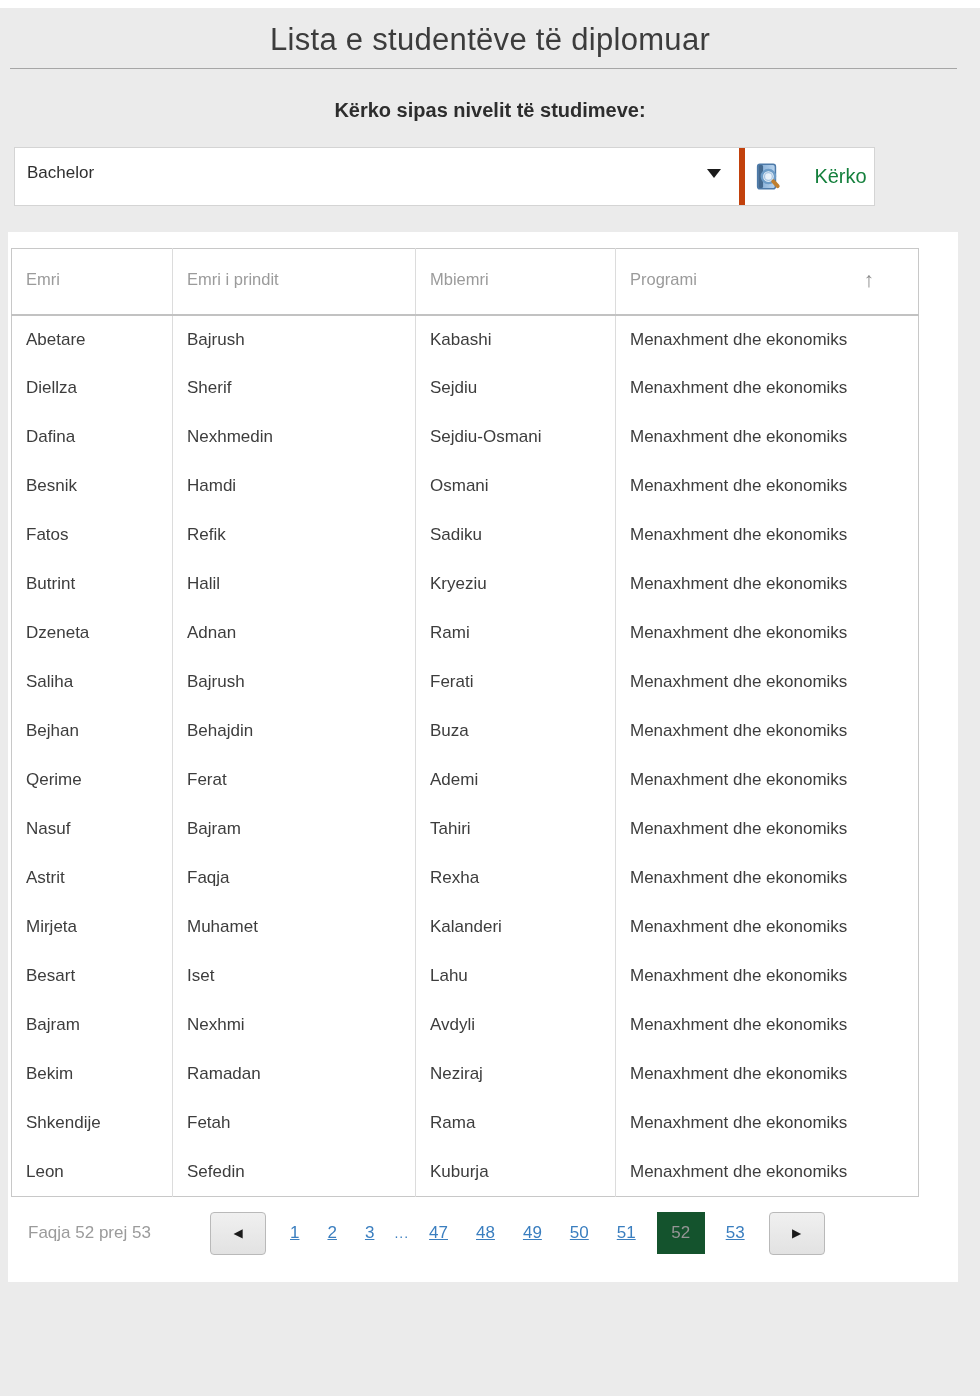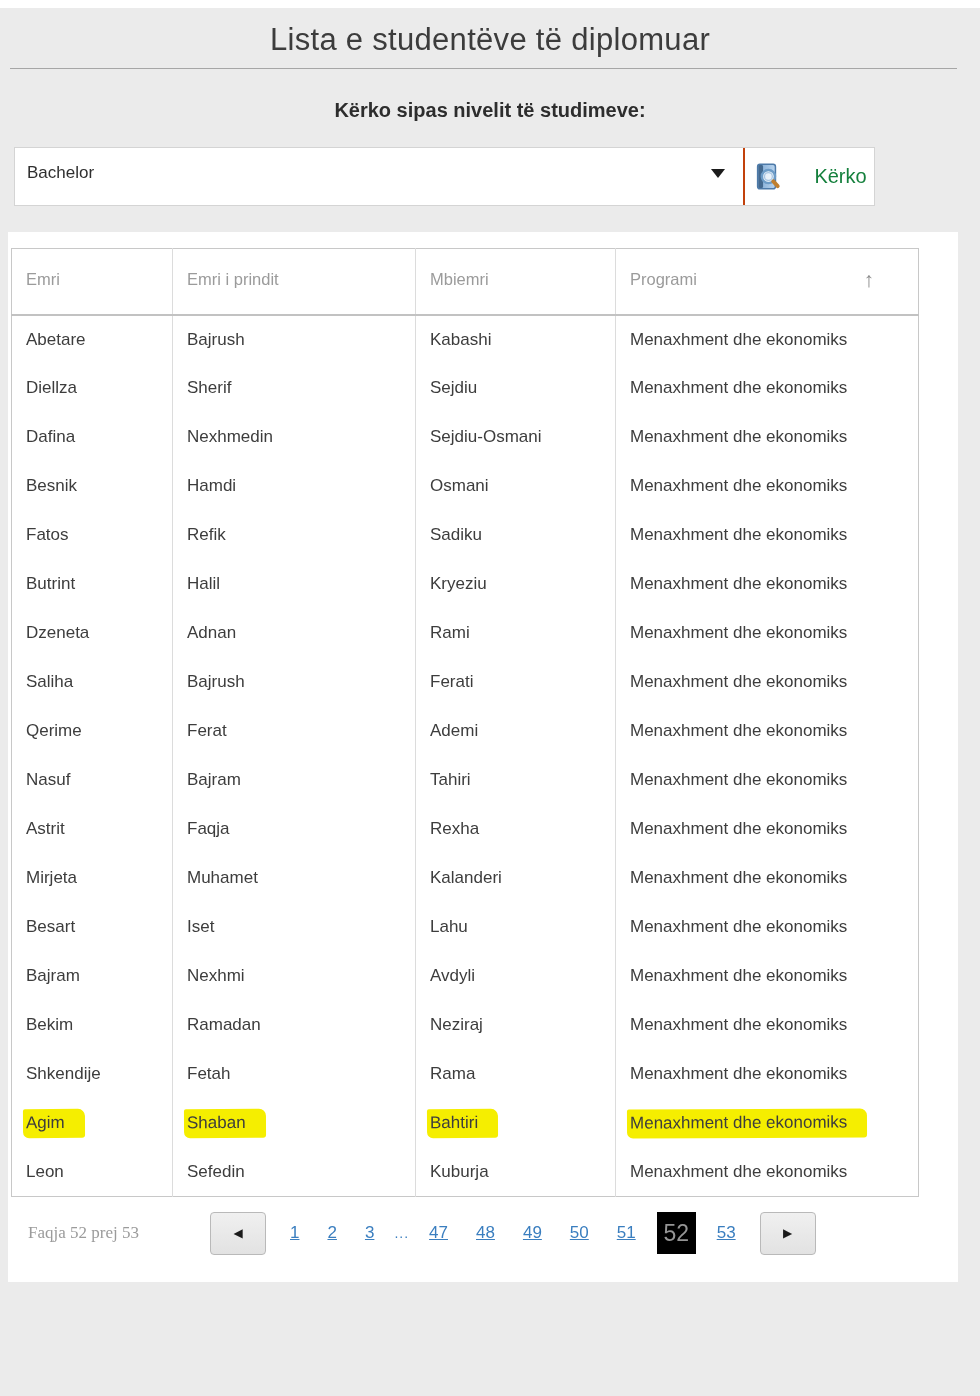--- a/index.html
+++ b/index.html
@@ -34,21 +34,21 @@
     margin:25px 0 0 14px;
     width:861px;height:59px;
     box-sizing:border-box;
     display:flex;
     background:#fff;
     border:1px solid #d4d4d4;
   }
   .combo{
     flex:1;display:flex;align-items:center;
     padding:0 12px 7px 12px;
-    border-right:2px solid #c2410c;
+    border-right:6px solid #c2410c;
     cursor:default;
   }
   .combo-value{flex:1;font-size:17px;color:#2f2f2f;}
   .caret-down{
     width:0;height:0;
     border-left:7px solid transparent;
     border-right:7px solid transparent;
     border-top:9px solid #1b1b1b;
     margin-right:6px;
   }
@@ -100,44 +100,43 @@
     transform:rotate(-0.3deg);
   }
   .pager{
     display:flex;align-items:center;
     height:72px;margin-left:3px;
   }
   .pager-status{
     width:182px;padding-left:14px;
     font-size:17px;color:#9b9b9b;
     white-space:nowrap;
-    font-family:Liberation Serif, serif;
   }
   .pager-btn{
     width:56px;height:43px;
     background:linear-gradient(#f0f0f0,#e2e2e2);
     border:1px solid #b9b9b9;border-radius:4px;
     display:flex;align-items:center;justify-content:center;
     padding:0;cursor:pointer;
     font-family:"DejaVu Sans",sans-serif;
   }
   .pager-btn span{font-size:12px;color:#1a1a1a;line-height:1;}
   .pager-pages{display:flex;align-items:center;margin:0 10px;}
   .page-link{
     color:#3a7ebf;text-decoration:underline;
     font-size:17px;margin:0 14px;cursor:pointer;
   }
   .page-ellipsis{
     color:#3a7ebf;font-size:14px;margin:0 6px;letter-spacing:1px;
   }
   .page-current{
-    width:39px;height:42px;
-    background:#000000;color:#959595;
+    width:48px;height:42px;
+    background:#14532d;color:#959595;
     display:flex;align-items:center;justify-content:center;
-    font-size:23px;margin:0 7px;
+    font-size:17px;margin:0 7px;
   }
 </style>
 </head>
 <body>
 
 <div class="top-strip"></div>
 
 <h1 class="page-title">Lista e studentëve të diplomuar</h1>
 <div class="title-divider"></div>
 
@@ -242,20 +241,26 @@
           <td><span>Rami</span></td>
           <td><span>Menaxhment dhe ekonomiks</span></td>
         </tr>
         <tr>
           <td><span>Saliha</span></td>
           <td><span>Bajrush</span></td>
           <td><span>Ferati</span></td>
           <td><span>Menaxhment dhe ekonomiks</span></td>
         </tr>
         <tr>
+          <td><span>Bejhan</span></td>
+          <td><span>Behajdin</span></td>
+          <td><span>Buza</span></td>
+          <td><span>Menaxhment dhe ekonomiks</span></td>
+        </tr>
+        <tr>
           <td><span>Qerime</span></td>
           <td><span>Ferat</span></td>
           <td><span>Ademi</span></td>
           <td><span>Menaxhment dhe ekonomiks</span></td>
         </tr>
         <tr>
           <td><span>Nasuf</span></td>
           <td><span>Bajram</span></td>
           <td><span>Tahiri</span></td>
           <td><span>Menaxhment dhe ekonomiks</span></td>
@@ -288,26 +293,20 @@
           <td><span>Bekim</span></td>
           <td><span>Ramadan</span></td>
           <td><span>Neziraj</span></td>
           <td><span>Menaxhment dhe ekonomiks</span></td>
         </tr>
         <tr>
           <td><span>Shkendije</span></td>
           <td><span>Fetah</span></td>
           <td><span>Rama</span></td>
           <td><span>Menaxhment dhe ekonomiks</span></td>
-        </tr>
-        <tr>
-          <td><span class="hl">Agim</span></td>
-          <td><span class="hl">Shaban</span></td>
-          <td><span class="hl">Bahtiri</span></td>
-          <td><span class="hl">Menaxhment dhe ekonomiks</span></td>
         </tr>
         <tr>
           <td><span>Leon</span></td>
           <td><span>Sefedin</span></td>
           <td><span>Kuburja</span></td>
           <td><span>Menaxhment dhe ekonomiks</span></td>
         </tr>
       </tbody>
   </table>
 

